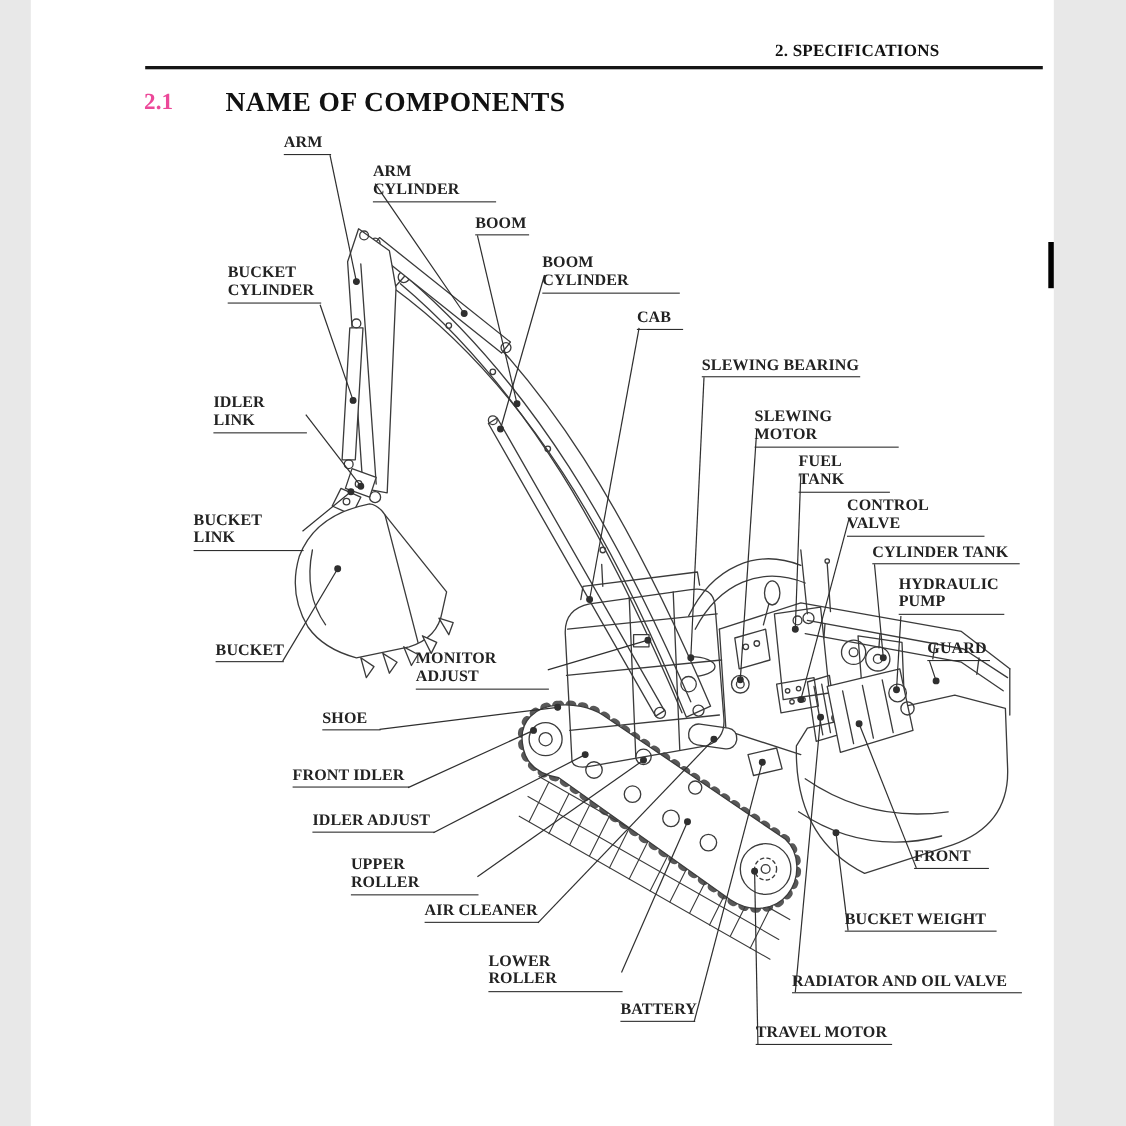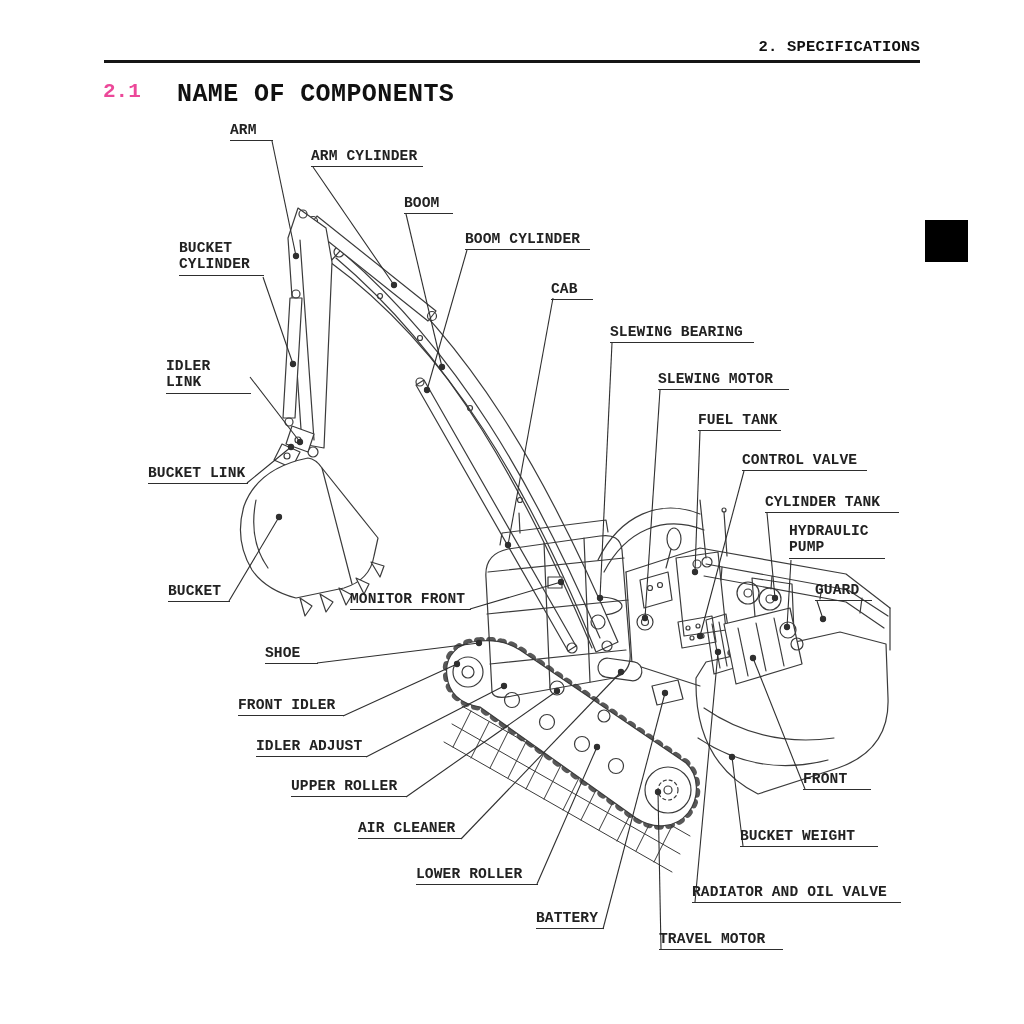--- a/index.html
+++ b/index.html
@@ -1,22 +1,23 @@
 <!DOCTYPE html>
 <html><head>
 <meta charset="utf-8">
 <style>
   html,body{margin:0;padding:0;background:#e8e8e8;}
   #page{
     position:relative;
-    width:1024px;height:1024px;
+    width:930px;height:1024px;
     background:#ffffff;
     overflow:hidden;
-    font-family:Liberation Mono, monospace;
+    font-family:Liberation Serif, serif;
     color:#1c1c1c;
+    margin-left:28px;
   }
   
   .hdr{
     position:absolute;top:38px;right:104px;
     font-size:15.5px;font-weight:700;letter-spacing:.2px;
     color:#111;
   }
   .rule{
     position:absolute;top:60px;left:104px;width:816px;height:2.6px;
     background:#161616;
@@ -285,21 +286,21 @@
   <div class="lbl" style="left:742px;top:452px;width:124px">CONTROL VALVE</div>
   <div class="lbl" style="left:765px;top:494px;width:133px">CYLINDER TANK</div>
   <div class="lbl" style="left:789px;top:523px;width:95px">HYDRAULIC
 PUMP</div>
   <div class="lbl" style="left:815px;top:582px;width:56px">GUARD</div>
   <div class="lbl" style="left:179px;top:240px;width:84px">BUCKET
 CYLINDER</div>
   <div class="lbl" style="left:166px;top:358px;width:84px">IDLER LINK</div>
   <div class="lbl" style="left:148px;top:465px;width:99px">BUCKET LINK</div>
   <div class="lbl" style="left:168px;top:583px;width:61px">BUCKET</div>
-  <div class="lbl" style="left:350px;top:591px;width:120px">MONITOR FRONT</div>
+  <div class="lbl" style="left:350px;top:591px;width:120px">MONITOR ADJUST</div>
   <div class="lbl" style="left:265px;top:645px;width:52px">SHOE</div>
   <div class="lbl" style="left:238px;top:697px;width:105px">FRONT IDLER</div>
   <div class="lbl" style="left:256px;top:738px;width:110px">IDLER ADJUST</div>
   <div class="lbl" style="left:291px;top:778px;width:115px">UPPER ROLLER</div>
   <div class="lbl" style="left:358px;top:820px;width:103px">AIR CLEANER</div>
   <div class="lbl" style="left:416px;top:866px;width:121px">LOWER ROLLER</div>
   <div class="lbl" style="left:536px;top:910px;width:67px">BATTERY</div>
   <div class="lbl" style="left:659px;top:931px;width:123px">TRAVEL MOTOR</div>
   <div class="lbl" style="left:803px;top:771px;width:67px">FRONT</div>
   <div class="lbl" style="left:740px;top:828px;width:137px">BUCKET WEIGHT</div>

